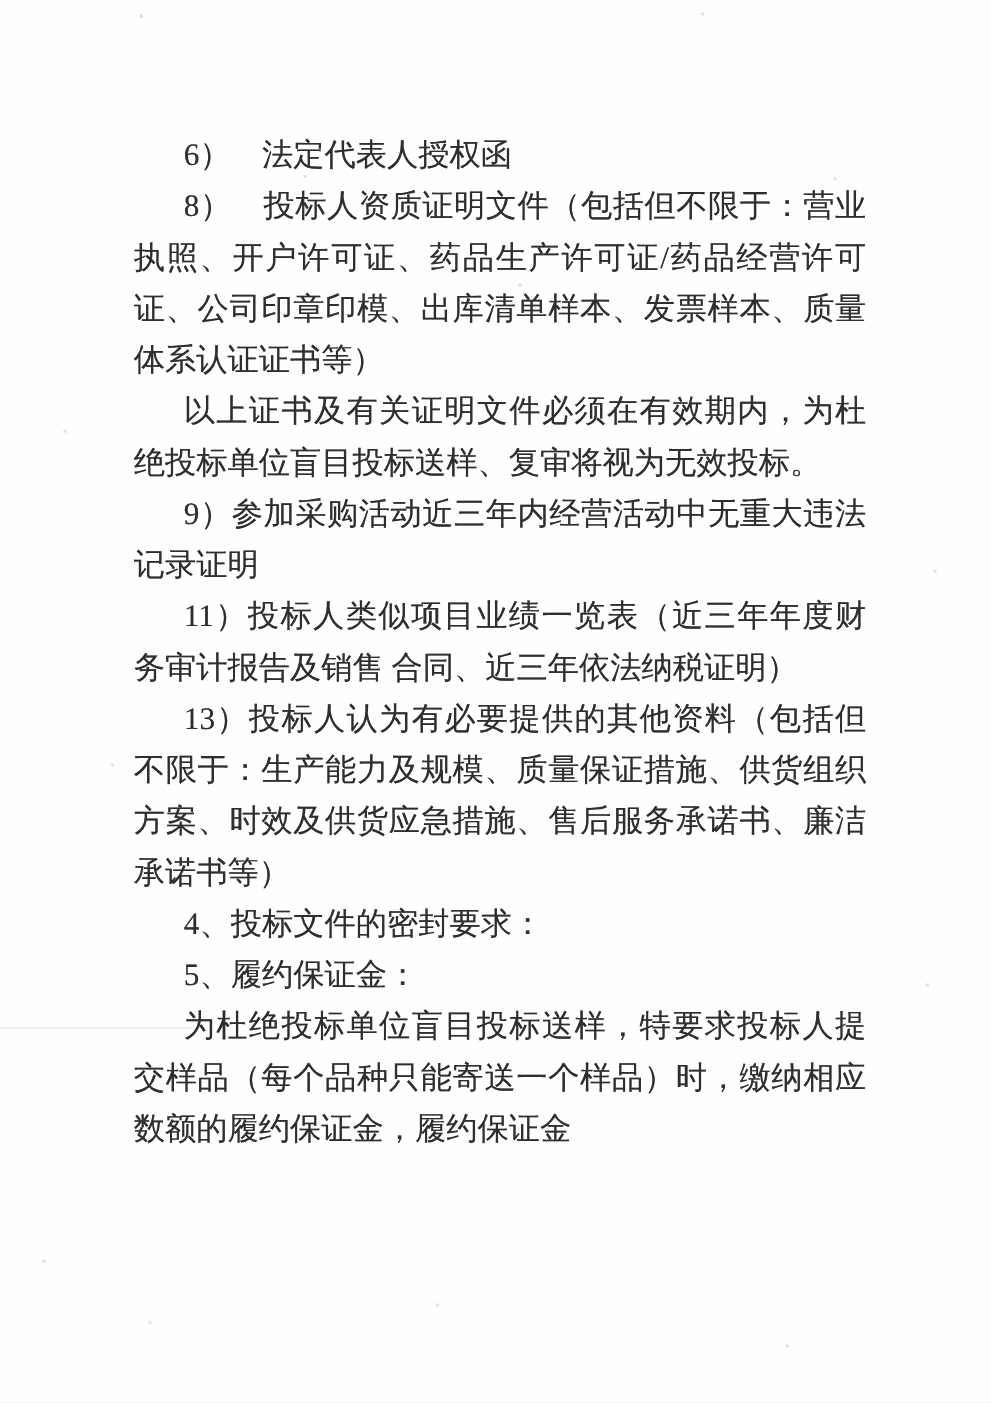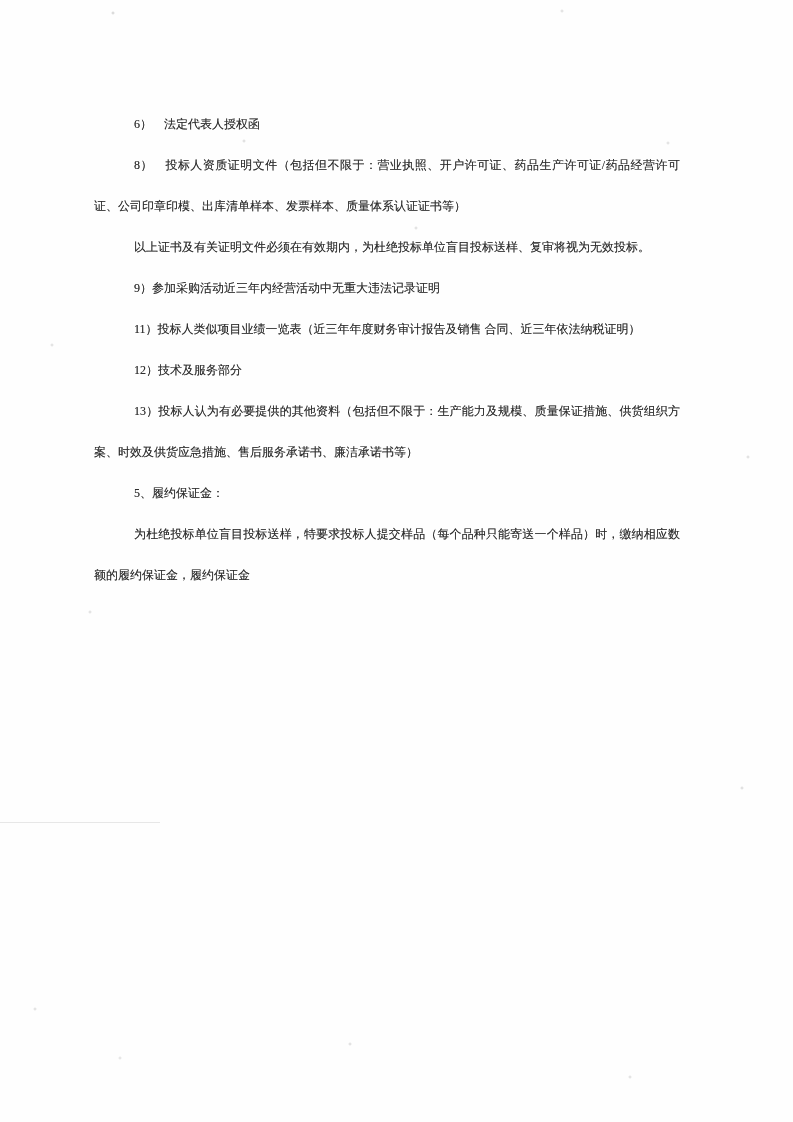--- a/index.html
+++ b/index.html
@@ -27,25 +27,25 @@
       radial-gradient(circle 1px at 35px 1009px, #d6d6d6 0, rgba(214,214,214,0) 2px),
       radial-gradient(circle 1px at 350px 1044px, #d4d4d4 0, rgba(212,212,212,0) 2px),
       radial-gradient(circle 1px at 630px 1077px, #d6d6d6 0, rgba(214,214,214,0) 2px),
       radial-gradient(circle 1px at 120px 1058px, #dadada 0, rgba(218,218,218,0) 2px),
       radial-gradient(circle 1px at 905px 90px, #d6d6d6 0, rgba(214,214,214,0) 2px);
     overflow: hidden;
     font-family: "Liberation Serif", "DejaVu Serif", serif;
   }
   .content {
     position: absolute;
-    left: 94px;
+    left: 107px;
     top: 104px;
     width: 586px;
     color: #2e2e2e;
-    font-size: 12px;
+    font-size: 25px;
     line-height: 41px;
     text-align: justify;
     text-shadow: 0 0 0.5px rgba(46,46,46,0.55);
   }
   .para {
     margin: 0;
     padding: 0;
     text-indent: 40px;
     word-break: break-all;
   }
@@ -63,18 +63,18 @@
 <body>
 
 <div class="page">
   <div class="scan-streak"></div>
   <div class="content">
     <p class="para">6）　法定代表人授权函</p>
     <p class="para">8）　投标人资质证明文件（包括但不限于：营业执照、开户许可证、药品生产许可证/药品经营许可证、公司印章印模、出库清单样本、发票样本、质量体系认证证书等）</p>
     <p class="para">以上证书及有关证明文件必须在有效期内，为杜绝投标单位盲目投标送样、复审将视为无效投标。</p>
     <p class="para">9）参加采购活动近三年内经营活动中无重大违法记录证明</p>
     <p class="para">11）投标人类似项目业绩一览表（近三年年度财务审计报告及销售 合同、近三年依法纳税证明）</p>
-    <p class="para">12）技术及服务部分</p>
     <p class="para">13）投标人认为有必要提供的其他资料（包括但不限于：生产能力及规模、质量保证措施、供货组织方案、时效及供货应急措施、售后服务承诺书、廉洁承诺书等）</p>
+    <p class="para">4、投标文件的密封要求：</p>
     <p class="para">5、履约保证金：</p>
     <p class="para">为杜绝投标单位盲目投标送样，特要求投标人提交样品（每个品种只能寄送一个样品）时，缴纳相应数额的履约保证金，履约保证金</p>
   </div>
 </div>
 
 </body></html>

